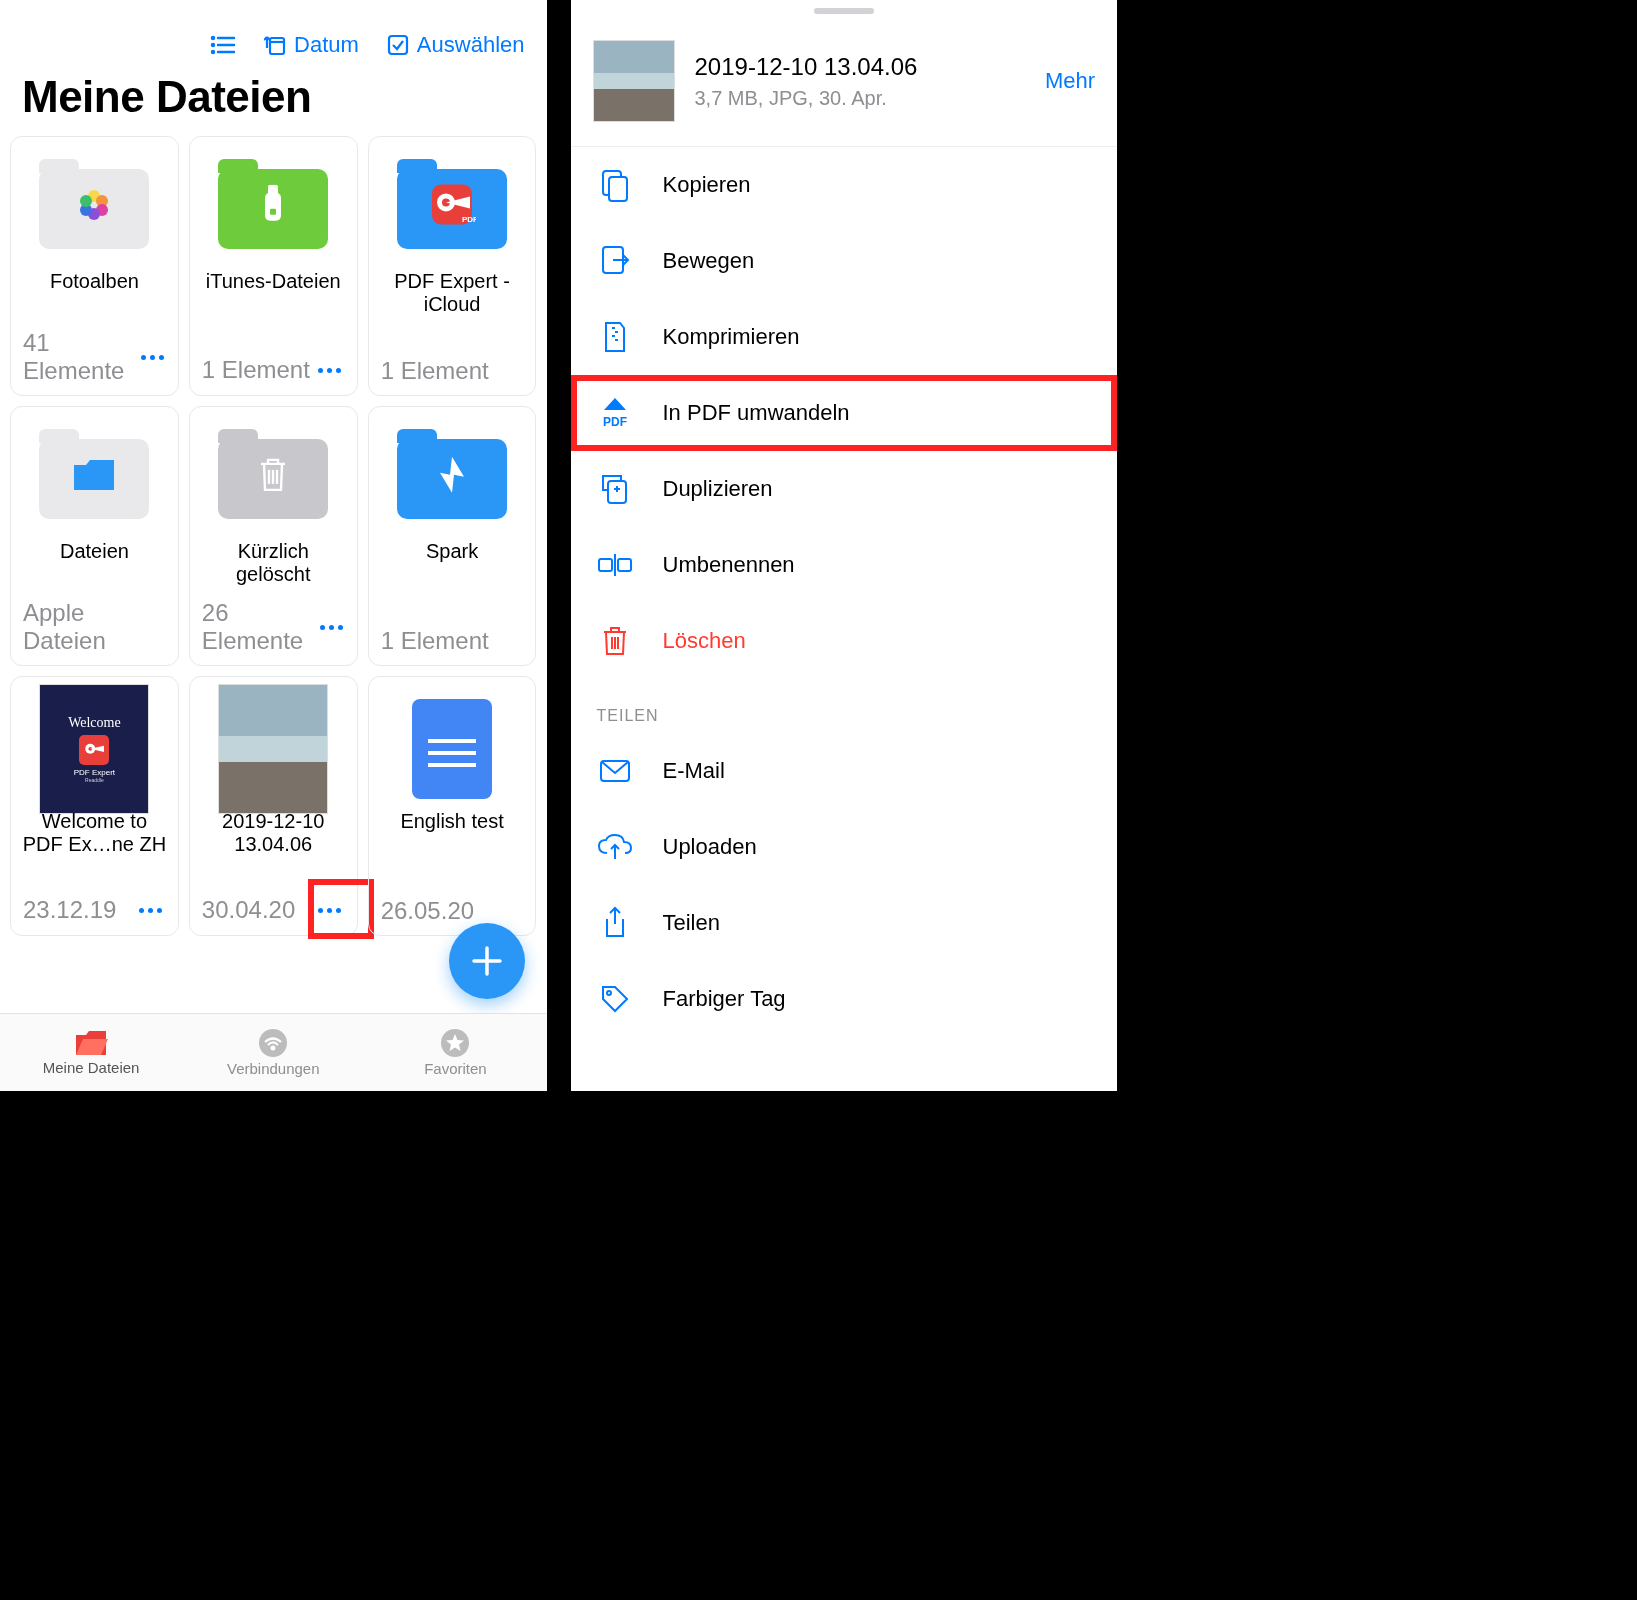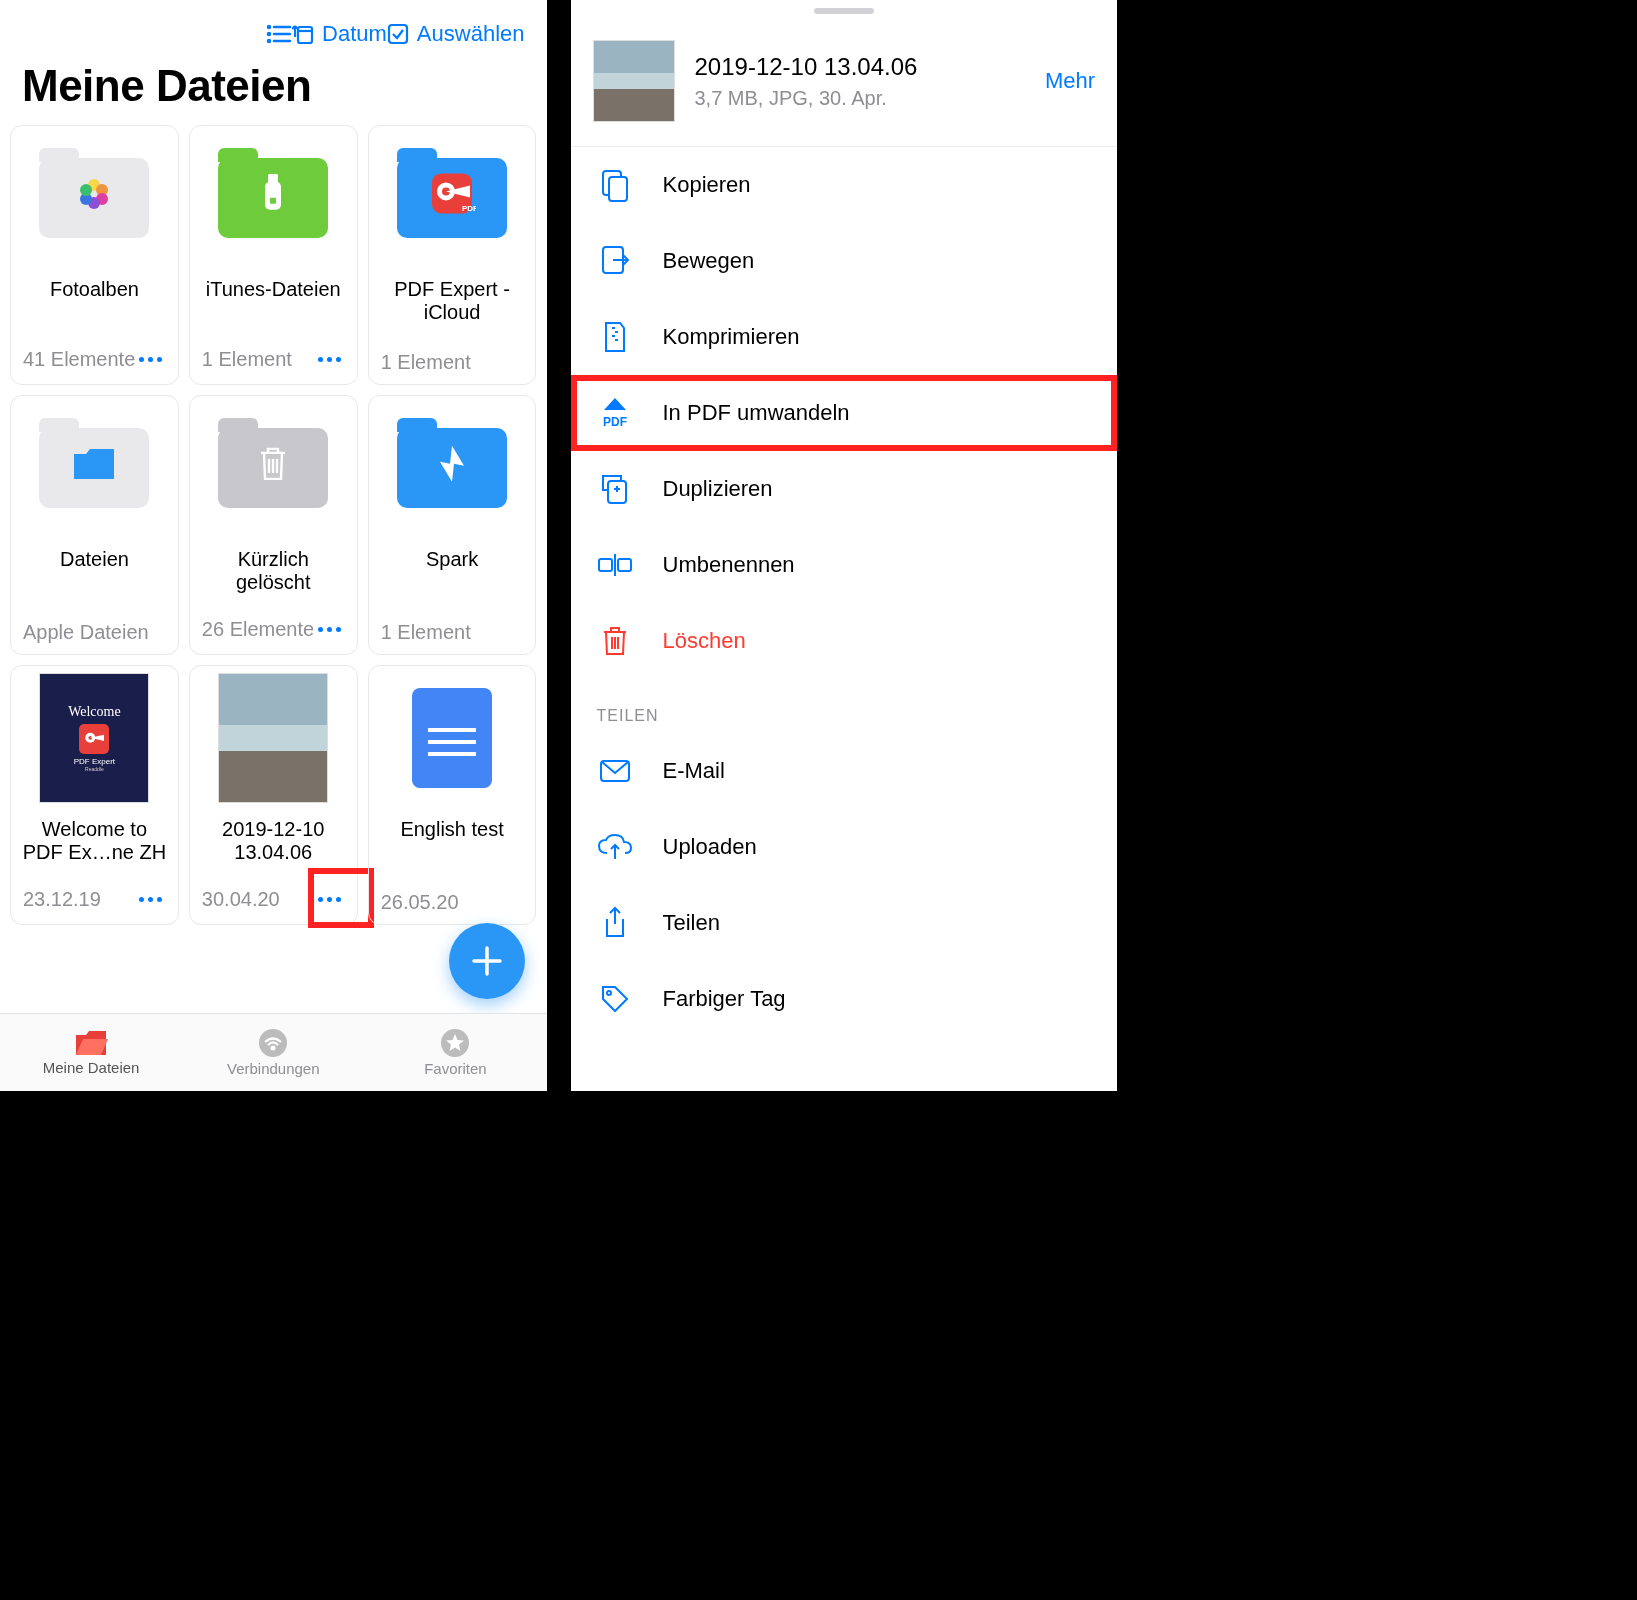--- a/index.html
+++ b/index.html
@@ -7,21 +7,21 @@
       font-family: -apple-system, BlinkMacSystemFont, "Helvetica Neue", sans-serif;
       background: #000;
       display: flex;
       width: 1117px;
       height: 1091px;
     }
     .pane { background: #fff; flex: 1; display: flex; flex-direction: column; position: relative; }
     .pane-left { border-right: 24px solid #000; }
 
     
-    .toolbar { display:flex; justify-content:flex-end; align-items:center; padding:21px 22px 8px 22px; }
+    .toolbar { display:flex; justify-content:flex-end; align-items:center; gap:28px; padding:32px 22px 8px 22px; }
     .tb-item { display:flex; align-items:center; gap:8px; color:#007aff; font-size:22px; }
     .tb-icon { display:inline-flex; }
 
     .title { font-size:44px; font-weight:700; padding: 6px 22px 14px 22px; letter-spacing:-0.5px; }
 
     .grid { display:grid; grid-template-columns: repeat(3, 1fr); gap:10px; padding:0 10px; }
     .cell {
       border:1px solid #e8e8e8; border-radius:12px; padding:12px 10px 10px 10px;
       display:flex; flex-direction:column; align-items:center; position:relative; height:260px;
     }
@@ -31,23 +31,23 @@
     .folder-gray { background:#e9e9eb; }
     .folder-gray::before{ background:#e9e9eb; }
     .folder-green{ background:#6ecc3c; }
     .folder-green::before{ background:#6ecc3c; }
     .folder-blue { background:#2a97f6; }
     .folder-blue::before{ background:#2a97f6; }
     .folder-inner-icon{ position:absolute; top:50%; left:50%; transform:translate(-50%,-55%); }
 
     .photo-thumb { width:110px; height:130px; border:1px solid #ddd; border-radius:0; background:#fff; display:flex; align-items:center; justify-content:center; overflow:hidden; }
 
-    .cell-name{ text-align:center; font-size:20px; color:#000; margin-top:20px; max-width:100%; white-space:pre-line; }
+    .cell-name{ text-align:center; font-size:20px; color:#000; margin-top:1px; max-width:100%; white-space:pre-line; }
     .cell-meta{ position:absolute; bottom:10px; left:12px; right:12px; display:flex; justify-content:space-between; align-items:center; }
-    .cell-meta span{ color:#8e8e93; font-size:20px;margin-top:36px; }
+    .cell-meta span{ color:#8e8e93; font-size:24px;margin-top:36px; }
     .more-dots{ width:30px; height:30px; display:flex; align-items:center; justify-content:center; }
     .more-dots div{ display:flex; gap:4px; }
     .more-dots b{ width:5px; height:5px; border-radius:50%; background:#007aff; display:block; }
 
     .fab{ position:absolute; right:22px; bottom:92px; width:76px; height:76px; border-radius:50%; background:#2a97f6; display:flex; align-items:center; justify-content:center; box-shadow:0 6px 16px rgba(42,151,246,.45); }
 
     .highlight-box{ position:absolute; border:6px solid #f22; pointer-events:none; }
 
     .tabbar{ position:absolute; bottom:0; left:0; right:0; height:78px; border-top:1px solid #e2e2e2; background:#fafafa; display:flex; }
     .tab{ flex:1; display:flex; flex-direction:column; align-items:center; justify-content:center; gap:2px; }

